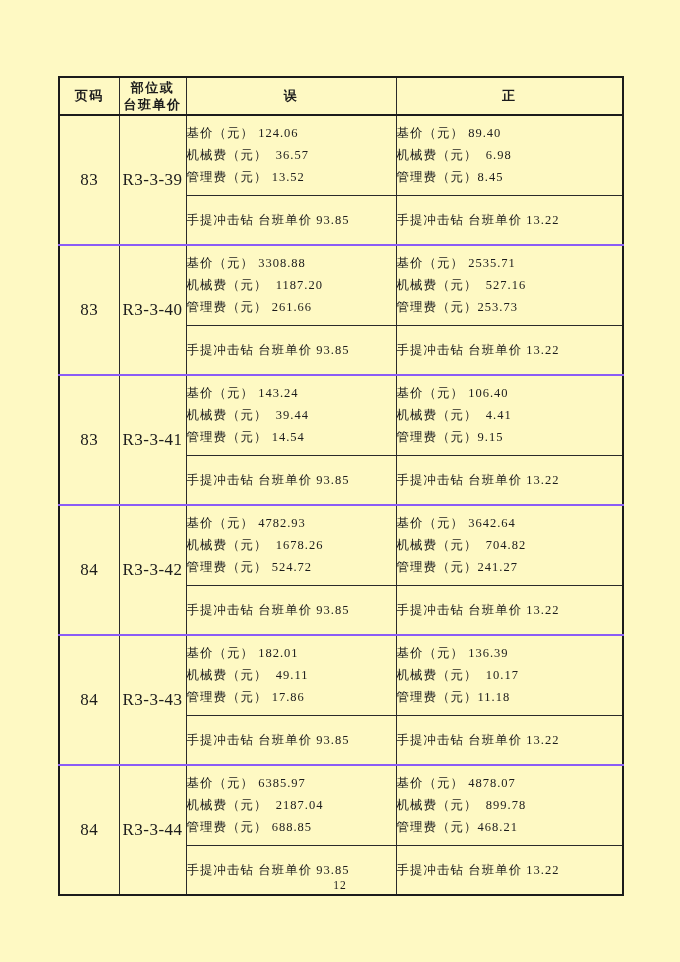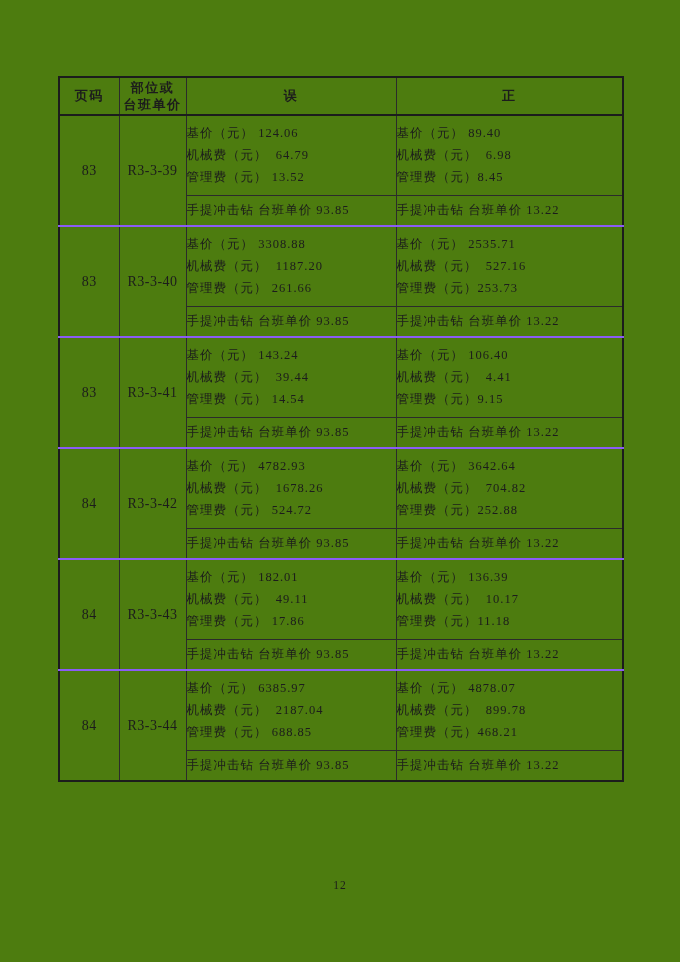--- a/index.html
+++ b/index.html
@@ -11,21 +11,21 @@
     width: 680px;
     height: 962px;
     position: relative;
     font-family: "Liberation Serif", "DejaVu Serif", serif;
     color: #1c1c1c;
     overflow: hidden;
   }
   .sheet {
     position: absolute;
     inset: 0;
-    background: #4d7c0f;
+    background: #fef9c3;
   }
   table.errata {
     position: absolute;
     left: 58px;
     top: 76px;
     width: 564px;
     border-collapse: collapse;
     table-layout: fixed;
     border: 2px solid #1c1c1c;
   }
@@ -39,26 +39,26 @@
     font-family: "Liberation Sans", "DejaVu Sans", sans-serif;
     font-size: 13px;
     font-weight: 700;
     letter-spacing: 1.5px;
     text-align: center;
     vertical-align: middle;
     border-bottom: 2px solid #1c1c1c;
   }
   tr.head th .hline { line-height: 17px; }
   tr.group-top { height: 80px; }
-  tr.group-bottom { height: 31px; }
+  tr.group-bottom { height: 50px; }
   tr.group-top td { border-top: 2px solid #8b5cf6; }
   td.code {
     text-align: center;
     vertical-align: middle;
-    font-size: 14px;
+    font-size: 17px;
     letter-spacing: 0.5px;
   }
   td.content {
     vertical-align: middle;
     padding: 6px 6px 6px 14px;
     font-size: 12.5px;
   }
   .line {
     line-height: 22px;
     white-space: pre;
@@ -97,21 +97,21 @@
       </th>
       <th>误</th>
       <th>正</th>
     </tr>
 
     <tr class="group-top">
       <td class="code" rowspan="2">83</td>
       <td class="code" rowspan="2">R3-3-39</td>
       <td class="content">
         <div class="line">基价（元） 124.06</div>
-        <div class="line">机械费（元）  64.79</div>
+        <div class="line">机械费（元）  36.57</div>
         <div class="line">管理费（元） 13.52</div>
       </td>
       <td class="content">
         <div class="line">基价（元） 89.40</div>
         <div class="line">机械费（元）  6.98</div>
         <div class="line">管理费（元）8.45</div>
       </td>
     </tr>
     <tr class="group-bottom">
       <td class="content unit">
@@ -172,21 +172,21 @@
       <td class="code" rowspan="2">84</td>
       <td class="code" rowspan="2">R3-3-42</td>
       <td class="content">
         <div class="line">基价（元） 4782.93</div>
         <div class="line">机械费（元）  1678.26</div>
         <div class="line">管理费（元） 524.72</div>
       </td>
       <td class="content">
         <div class="line">基价（元） 3642.64</div>
         <div class="line">机械费（元）  704.82</div>
-        <div class="line">管理费（元）252.88</div>
+        <div class="line">管理费（元）241.27</div>
       </td>
     </tr>
     <tr class="group-bottom">
       <td class="content unit">
         <div class="line">手提冲击钻 台班单价 93.85</div>
       </td>
       <td class="content unit">
         <div class="line">手提冲击钻 台班单价 13.22</div>
       </td>
     </tr>

